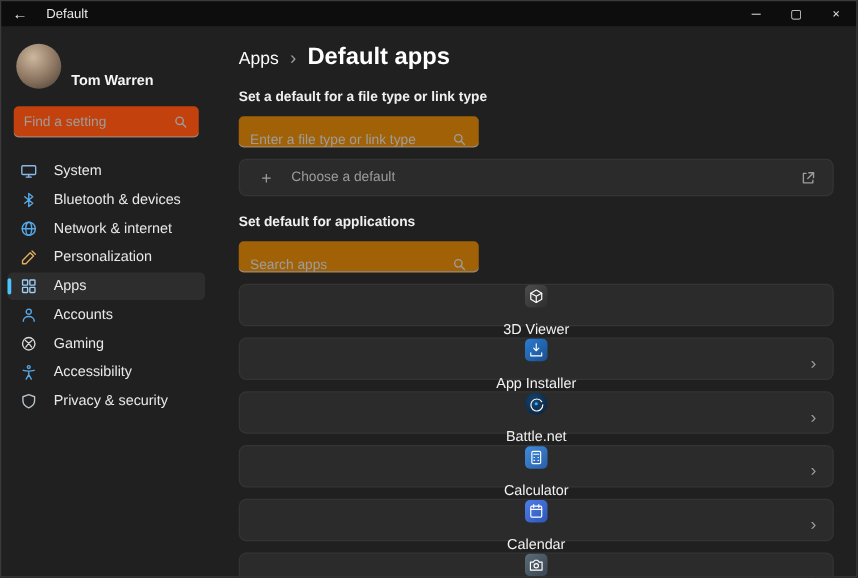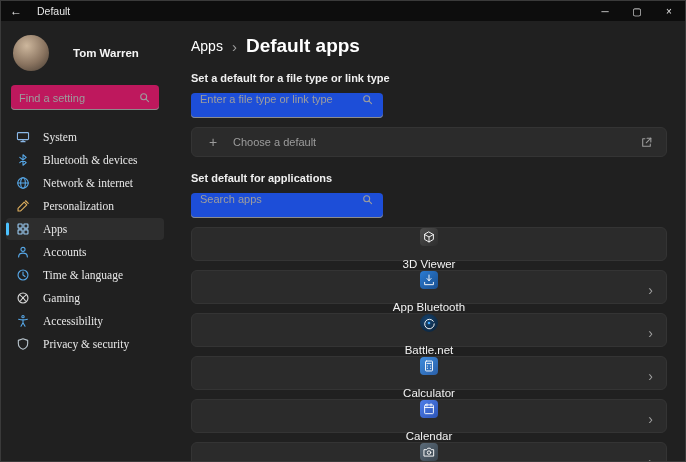--- a/index.html
+++ b/index.html
@@ -13,47 +13,47 @@
     border:1px solid #3a3a3a;
   }
   
   .titlebar { height:20px; background:#0d0d0d; display:flex; align-items:center; }
   .tb-back { width:30px; height:20px; display:flex; align-items:center; justify-content:center; font-size:12px; color:#e8e8e8; cursor:pointer; }
   .tb-title { font-size:10.5px; color:#e8e8e8; margin-left:6px; }
   .tb-controls { margin-left:auto; display:flex; }
   .tb-btn { width:32px; height:20px; display:flex; align-items:center; justify-content:center; font-size:10px; color:#e8e8e8; cursor:pointer; }
   
   .sidebar { position:absolute; left:0; top:20px; bottom:0; width:168px; padding-top:6px; }
-  .user { display:flex; align-items:center; gap:24px; padding:8px 12px 6px 12px; }
+  .user { display:flex; align-items:flex-end; gap:8px; padding:8px 12px 6px 12px; }
   .avatar { width:36px; height:36px; border-radius:50%; flex:none;
     background: radial-gradient(circle at 38% 30%, #cdb79d, #8a7460 55%, #4a3f35 95%); }
   .user-name { font-size:11.5px; font-weight:bold; color:#f5f5f5; }
-  .side-search { margin:8px 10px 16px 10px; height:25px; background:#be185d; border-radius:4px;
+  .side-search { margin:8px 10px 16px 10px; height:25px; background:#c2410c; border-radius:4px;
     box-shadow: inset 0 -1px 0 #8c8c8c; display:flex; align-items:center; padding:0 8px; }
   .ghost-input { background:transparent; border:none; outline:none; color:#d6d6d6;
     font-size:11px; font-family:inherit; flex:1; min-width:0; }
   .ghost-input::placeholder { color:#9d9d9d; }
   .mag { width:13px; height:13px; flex:none; }
-  .nav { padding:0 0 8px 0;font-family:Liberation Serif, serif; }
+  .nav { padding:0 0 8px 0; }
   .nav-item { position:relative; display:flex; align-items:center; gap:12px; height:22px;
     margin:1px 5px; padding:0 9px; border-radius:4px; font-size:11.5px; color:#e8e8e8; cursor:pointer; }
   .nav-item.selected { background:#2d2d2d; }
   .nav-item.selected::before { content:""; position:absolute; left:0; top:50%; transform:translateY(-50%);
     width:3px; height:13px; border-radius:2px; background:#4cc2ff; }
   .nicon { width:16px; height:16px; flex:none; display:flex; align-items:center; justify-content:center; }
   .nicon svg { width:14px; height:14px; fill:none; stroke-width:1.9; stroke-linecap:round; stroke-linejoin:round; }
   
   .main { position:absolute; left:168px; top:20px; right:0; bottom:0; padding:10px 18px 0 22px; overflow:hidden; }
   .breadcrumb { display:flex; align-items:center; margin-top:4px; }
   .bc-parent { font-size:14px; color:#ffffff; cursor:pointer; }
   .bc-sep { font-size:15px; color:#9d9d9d; margin:0 9px; }
   .bc-current { font-size:19px; font-weight:bold; color:#ffffff; }
   .section-label { font-size:11px; font-weight:bold; color:#f0f0f0; margin-top:15px; }
-  .input-box { width:192px; height:25px; background:#1d4ed8; border-radius:4px; margin-top:9px;
-    box-shadow: inset 0 -1px 0 #8c8c8c; display:flex; align-items:flex-start; padding:0 9px; gap:6px; }
+  .input-box { width:192px; height:25px; background:#a16207; border-radius:4px; margin-top:9px;
+    box-shadow: inset 0 -1px 0 #8c8c8c; display:flex; align-items:flex-end; padding:0 9px; gap:6px; }
   .card { background:#2b2b2b; border:1px solid #343434; border-radius:6px;
     display:flex; align-items:center; padding:0 13px; gap:12px; margin-top:9px; cursor:pointer; }
   .choose-card { height:30px; color:#9c9c9c; font-size:11px; }
   .plus { font-size:14px; color:#9c9c9c; width:16px; text-align:center; }
   .ext { margin-left:auto; width:13px; height:13px; }
   .app-row { height:34px; margin-bottom:5px; font-size:11.5px; color:#f2f2f2;flex-direction:column; }
   .tile { width:18px; height:18px; border-radius:4px; flex:none; display:flex; align-items:center; justify-content:center; }
   .tile svg { width:14px; height:14px; fill:none; stroke:#ffffff; stroke-width:1.6; stroke-linecap:round; stroke-linejoin:round; }
   .chev { margin-left:auto; font-size:14px; color:#9d9d9d; }
   .t-3dviewer   { background:linear-gradient(135deg,#4d4d4d,#2d2d2d); }
@@ -150,29 +150,20 @@
       <span class="nicon">
         <svg viewBox="0 0 24 24" stroke="#57a8e8">
             <circle cx="12" cy="7.5" r="3.5"></circle>
             <path d="M4.5 20.5c0-4 3.5-6.5 7.5-6.5s7.5 2.5 7.5 6.5"></path>
           </svg>
       </span>
       <span>Accounts</span>
     </div>
     <div class="nav-item">
       <span class="nicon">
-        <svg viewBox="0 0 24 24" stroke="#57a8e8">
-            <circle cx="12" cy="12" r="8.5"></circle>
-            <path d="M12 7v5l3.5 2.5"></path>
-          </svg>
-      </span>
-      <span>Time &amp; language</span>
-    </div>
-    <div class="nav-item">
-      <span class="nicon">
         <svg viewBox="0 0 24 24" stroke="#d8d8d8">
             <circle cx="12" cy="12" r="8.5"></circle>
             <path d="M7.5 7.5c3 2 6 5.5 8.5 9M16.5 7.5c-3 2-6 5.5-8.5 9"></path>
           </svg>
       </span>
       <span>Gaming</span>
     </div>
     <div class="nav-item">
       <span class="nicon">
         <svg viewBox="0 0 24 24" stroke="#57a8e8">
@@ -241,21 +232,21 @@
     <span class="chev">›</span>
   </div>
 
   <div class="card app-row">
     <span class="tile t-installer">
       <svg viewBox="0 0 24 24">
           <path d="M12 3.5V13M12 13l-3.5-3.5M12 13l3.5-3.5"></path>
           <path d="M4.5 16v4h15v-4"></path>
         </svg>
     </span>
-    <span>App Bluetooth</span>
+    <span>App Installer</span>
     <span class="chev">›</span>
   </div>
 
   <div class="card app-row">
     <span class="tile t-battlenet">
       <svg viewBox="0 0 24 24" stroke="#3fa9ff">
           <path d="M19.5 9A8.2 8.2 0 1 0 21 13.5"></path>
           <circle cx="12" cy="12" r="2.2" fill="#3fa9ff" stroke="none"></circle>
         </svg>
     </span>

